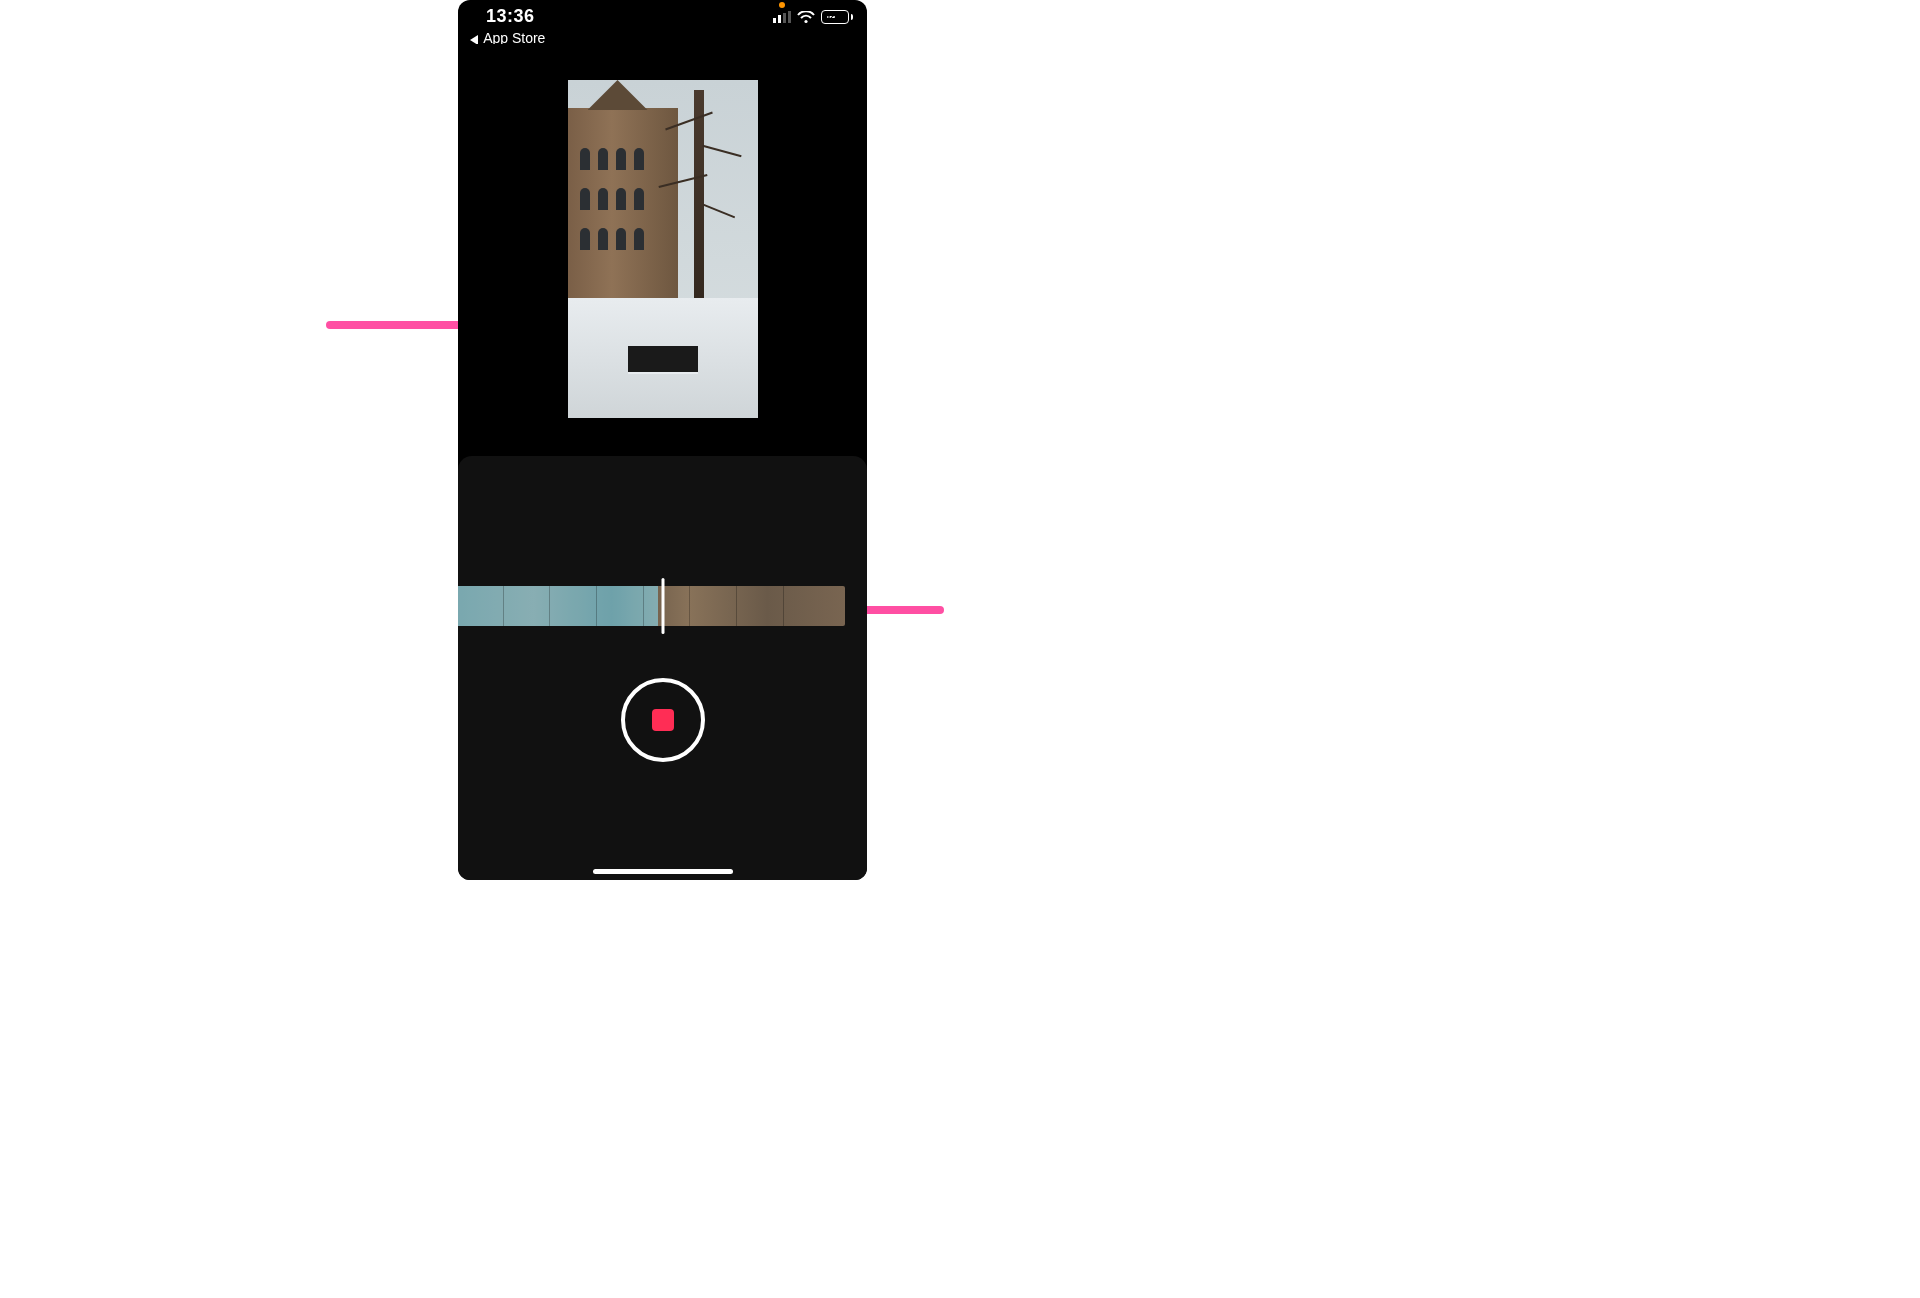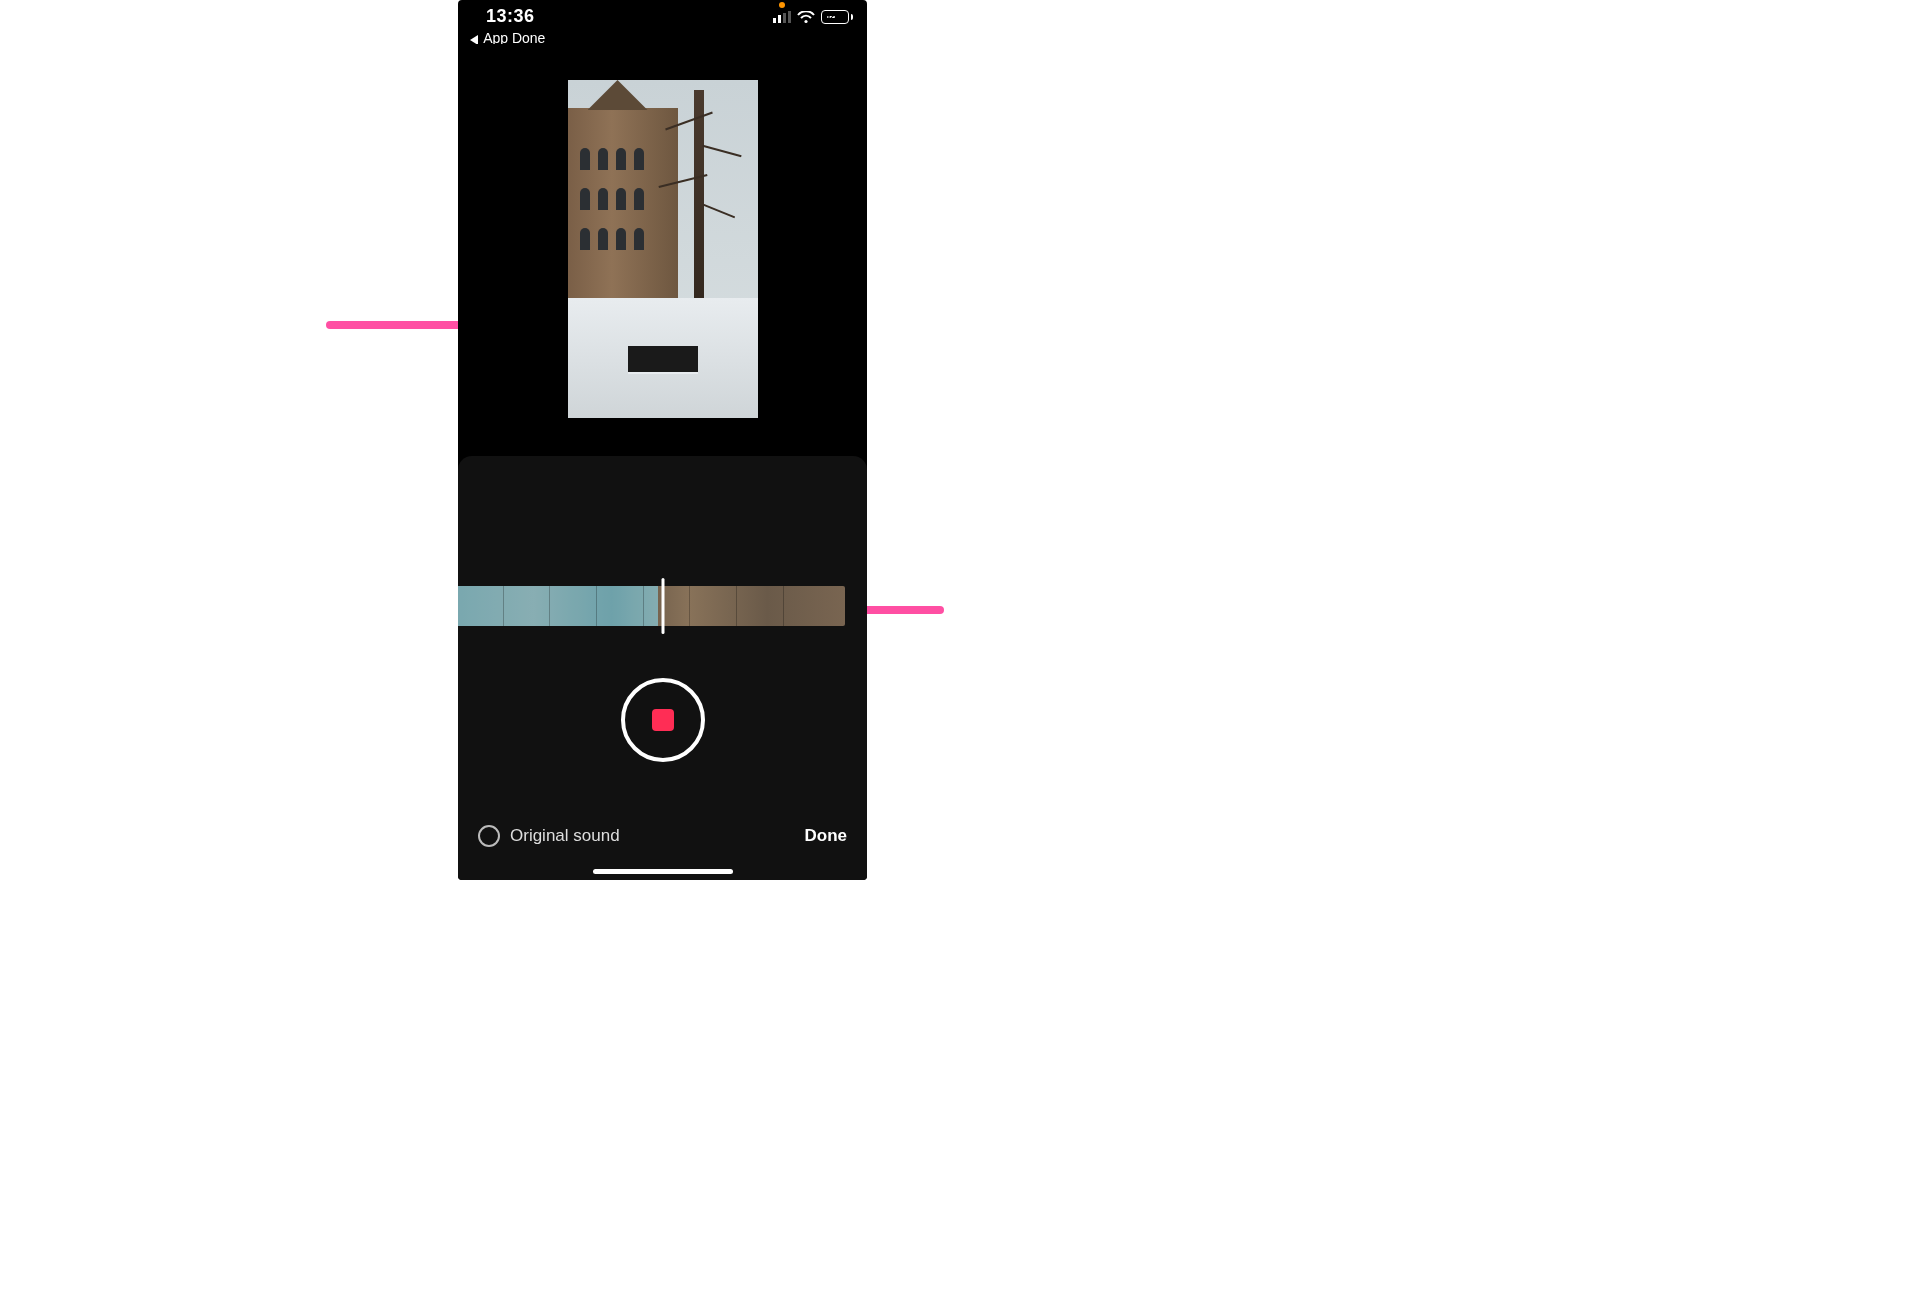--- a/index.html
+++ b/index.html
@@ -1,17 +1,17 @@
 <!DOCTYPE html>
 <html><head>
 <meta charset="utf-8">
 <style>
   html,body{margin:0;padding:0;width:1920px;height:1298px;background:#ffffff;font-family:-apple-system,Helvetica,Arial,sans-serif;overflow:hidden;}
   .stage{position:relative;width:1920px;height:1298px;}
-  .phone{position:absolute;left:458px;top:0;width:409px;height:880px;background:#000;border-radius:4px;overflow:hidden;}
+  .phone{position:absolute;left:458px;top:0;width:409px;height:880px;background:#000;border-radius:12px;overflow:hidden;}
   .statusbar{position:relative;height:44px;color:#fff;}
   .time{position:absolute;left:28px;top:6px;font-size:18px;font-weight:600;letter-spacing:.5px;}
   .back{position:absolute;left:12px;top:30px;font-size:14px;color:#fff;}
   .back svg{vertical-align:-2px;}
   .si{position:absolute;right:14px;top:10px;display:flex;align-items:center;gap:6px;}
   .dot{position:absolute;right:82px;top:2px;width:6px;height:6px;border-radius:50%;background:#ff9500;}
   .batt-wrap{display:flex;align-items:center;gap:2px;}
   .batt-body{width:28px;height:14px;border:1.6px solid #fff;border-radius:4px;padding:5px;box-sizing:border-box;position:relative;}
   .batt-fill{height:100%;width:52%;background:#fff;border-radius:1px;}
   .batt-txt{position:absolute;font-size:9px;font-weight:700;color:#000;left:3px;top:-0.5px;}
@@ -63,21 +63,21 @@
   </svg>
 
   <div class="phone">
 
     <div class="statusbar">
       <div class="time">13:36</div>
       <div class="back">
         <svg width="10" height="10" viewBox="0 0 10 10">
             <polygon points="8,0 8,10 0,5" fill="#fff"></polygon>
           </svg>
-        <span>App Done</span>
+        <span>App Store</span>
       </div>
       <div class="dot"></div>
       <div class="si">
         <svg width="18" height="12">
           <rect x="0" y="7" width="3" height="5" fill="#fff"></rect>
           <rect x="5" y="4" width="3" height="8" fill="#fff"></rect>
           <rect x="10" y="2" width="3" height="10" fill="#555"></rect>
           <rect x="15" y="0" width="3" height="12" fill="#555"></rect>
         </svg>
         <svg width="18" height="13">
@@ -138,25 +138,18 @@
         </div>
         <div class="playhead"></div>
       </div>
 
       <div class="rec-zone">
         <button class="rec-btn">
           <span class="rec-sq"></span>
         </button>
       </div>
 
-      <div class="footer">
-        <div class="orig">
-          <span class="radio"></span>
-          <span>Original sound</span>
-        </div>
-        <div style="font-weight:600">Done</div>
-      </div>
 
       <div class="home-ind"></div>
     </div>
 
   </div>
 </div>
 
 </body></html>

